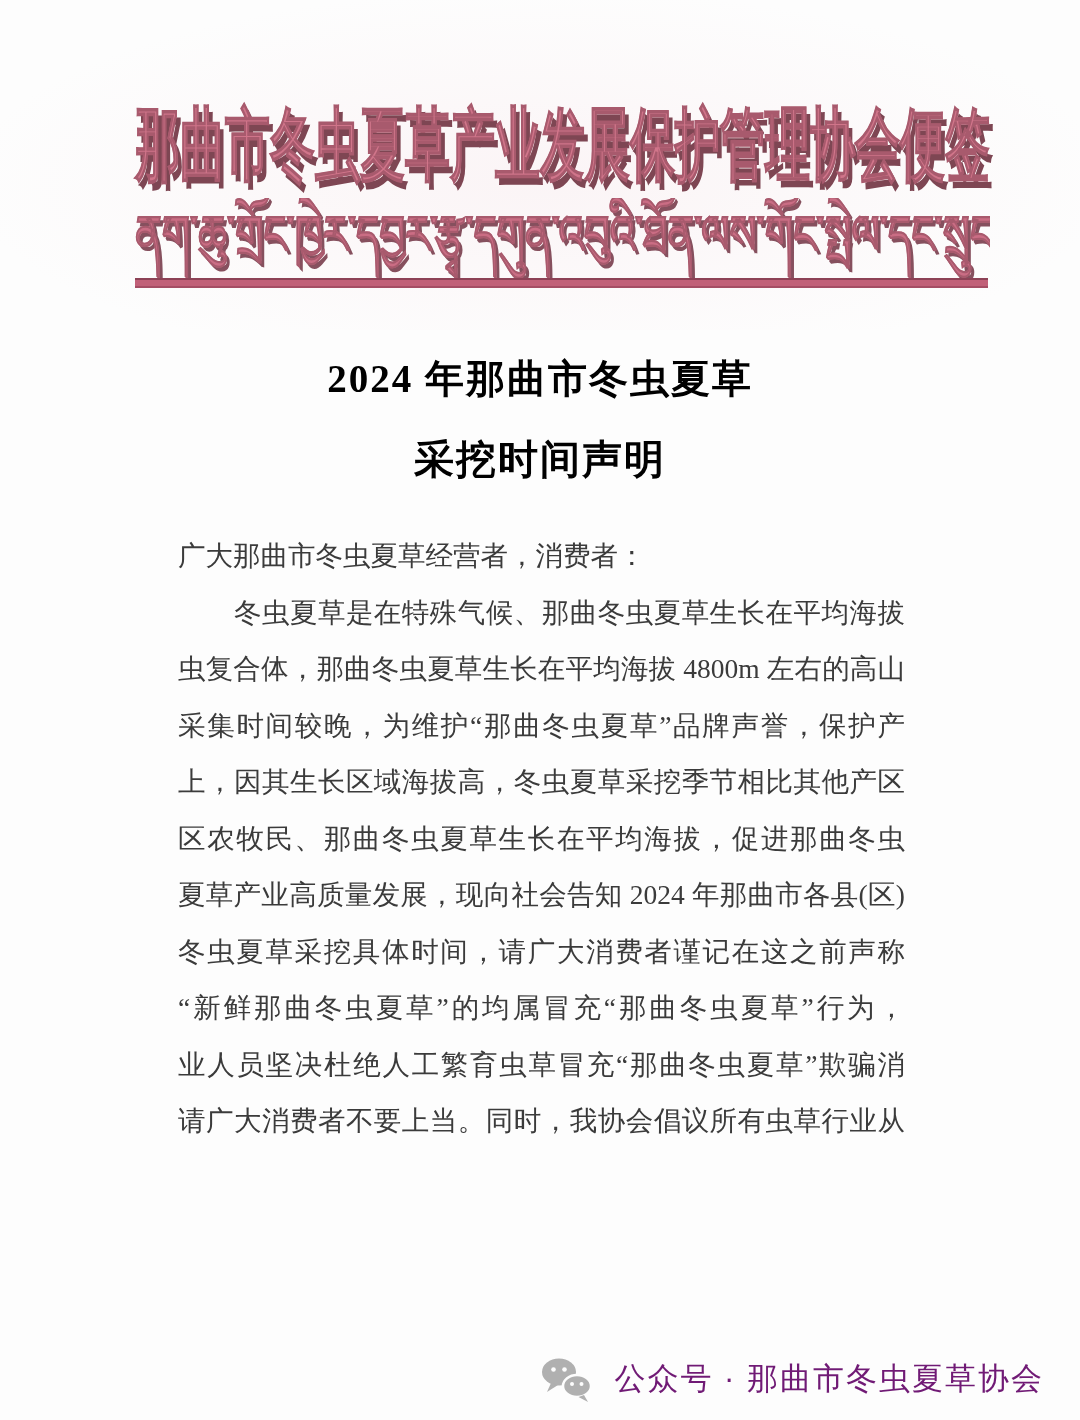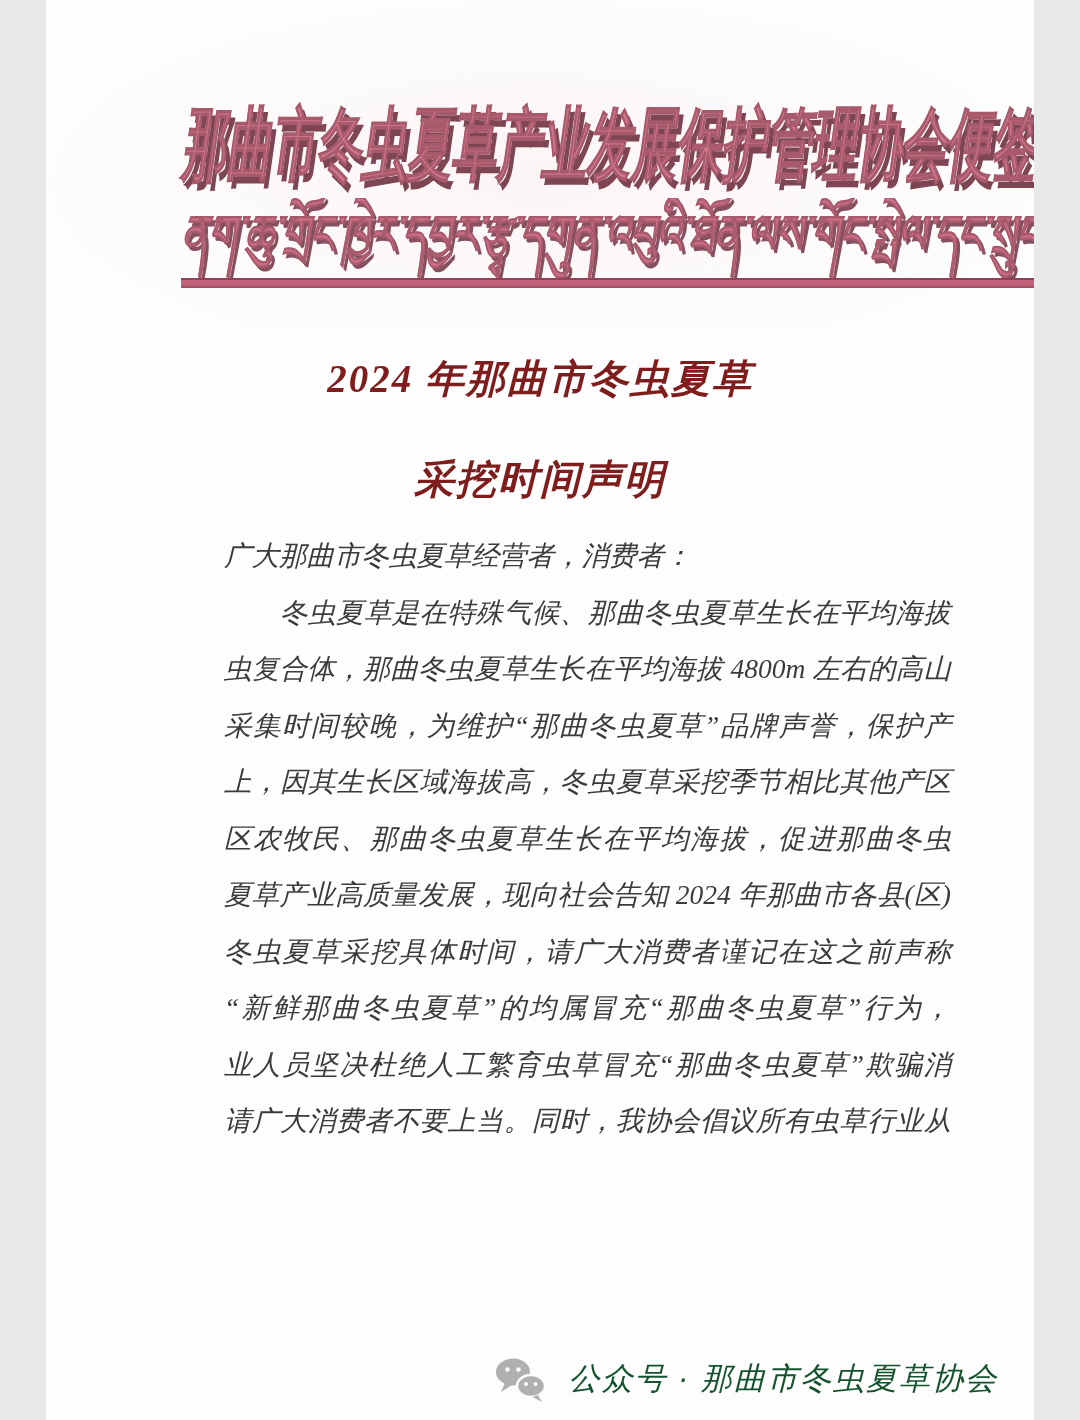--- a/index.html
+++ b/index.html
@@ -1,25 +1,24 @@
 <!DOCTYPE html>
 <html><head>
 <meta charset="utf-8">
 <style>
   html, body { margin: 0; padding: 0; }
   body { background: #e9e9e9; }
   .page {
     position: relative;
-    width: 988px;
+    width: 1080px;
     height: 1420px;
     margin: 0 auto;
     background: #fdfdfd;
     overflow: hidden;
     font-family: "Liberation Serif", serif;
-    font-style: italic;
   }
   
   .page::before {
     content: "";
     position: absolute;
     top: 0; left: 0; right: 0; height: 330px;
     background: radial-gradient(ellipse at 50% 55%, rgba(244,214,221,0.22), rgba(253,253,253,0) 75%);
     pointer-events: none;
   }
 
@@ -60,25 +59,25 @@
     border-top: 2px solid #8d4256;
     border-bottom: 2px solid #a54d64;
   }
 
   
   .doc-title-line {
     position: absolute;
     left: 0; width: 100%;
     text-align: center;
     font-weight: 700;
-    color: #7f1d1d;
+    color: #000000;
     letter-spacing: 2px;
   }
   .doc-title-1 { top: 352px; font-size: 39px; }
-  .doc-title-2 { top: 452px; font-size: 40px; }
+  .doc-title-2 { top: 432px; font-size: 40px; }
 
   
   .doc-body {
     position: absolute;
     top: 528px; left: 178px; width: 727px;
     font-size: 27.5px;
     color: #3b3b3b;
   }
   .doc-body .line {
     line-height: 56.5px;
@@ -92,21 +91,21 @@
     text-align-last: auto;
   }
 
   
   .watermark {
     position: absolute;
     top: 1356px; right: 36px;
     display: flex;
     align-items: center;
     gap: 20px;
-    color: #14532d;
+    color: #701a75;
     font-size: 31px;
     font-family: "Liberation Sans", sans-serif;
     letter-spacing: 2px;
   }
   .watermark svg { display: block; }
 </style>
 </head>
 <body>
 
 <div class="page">

